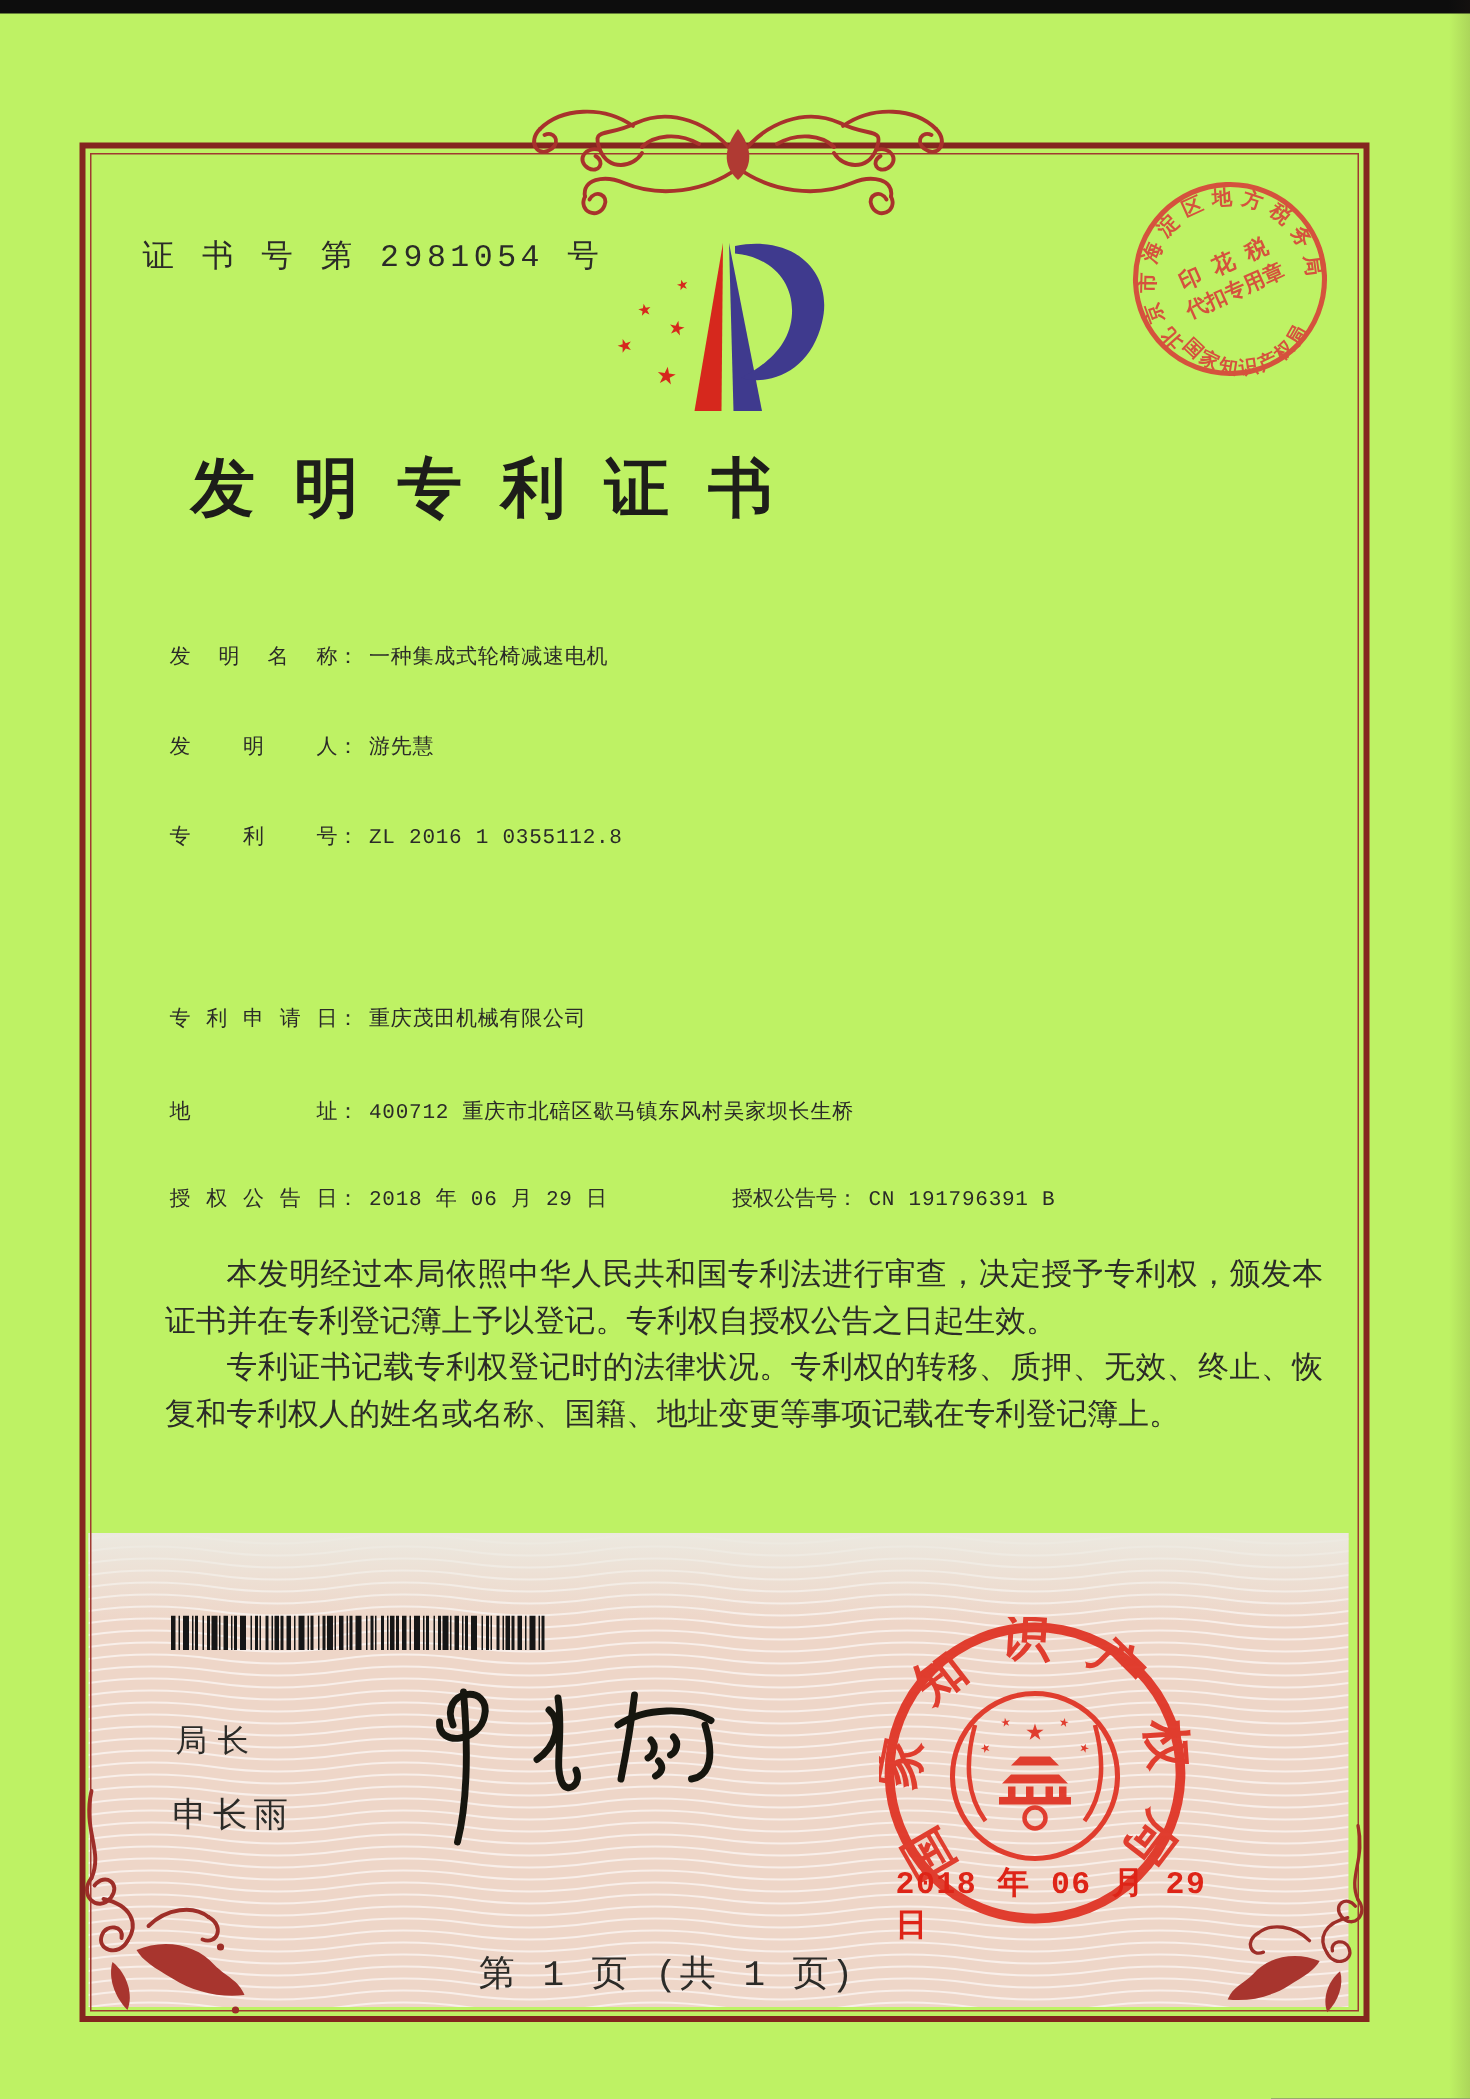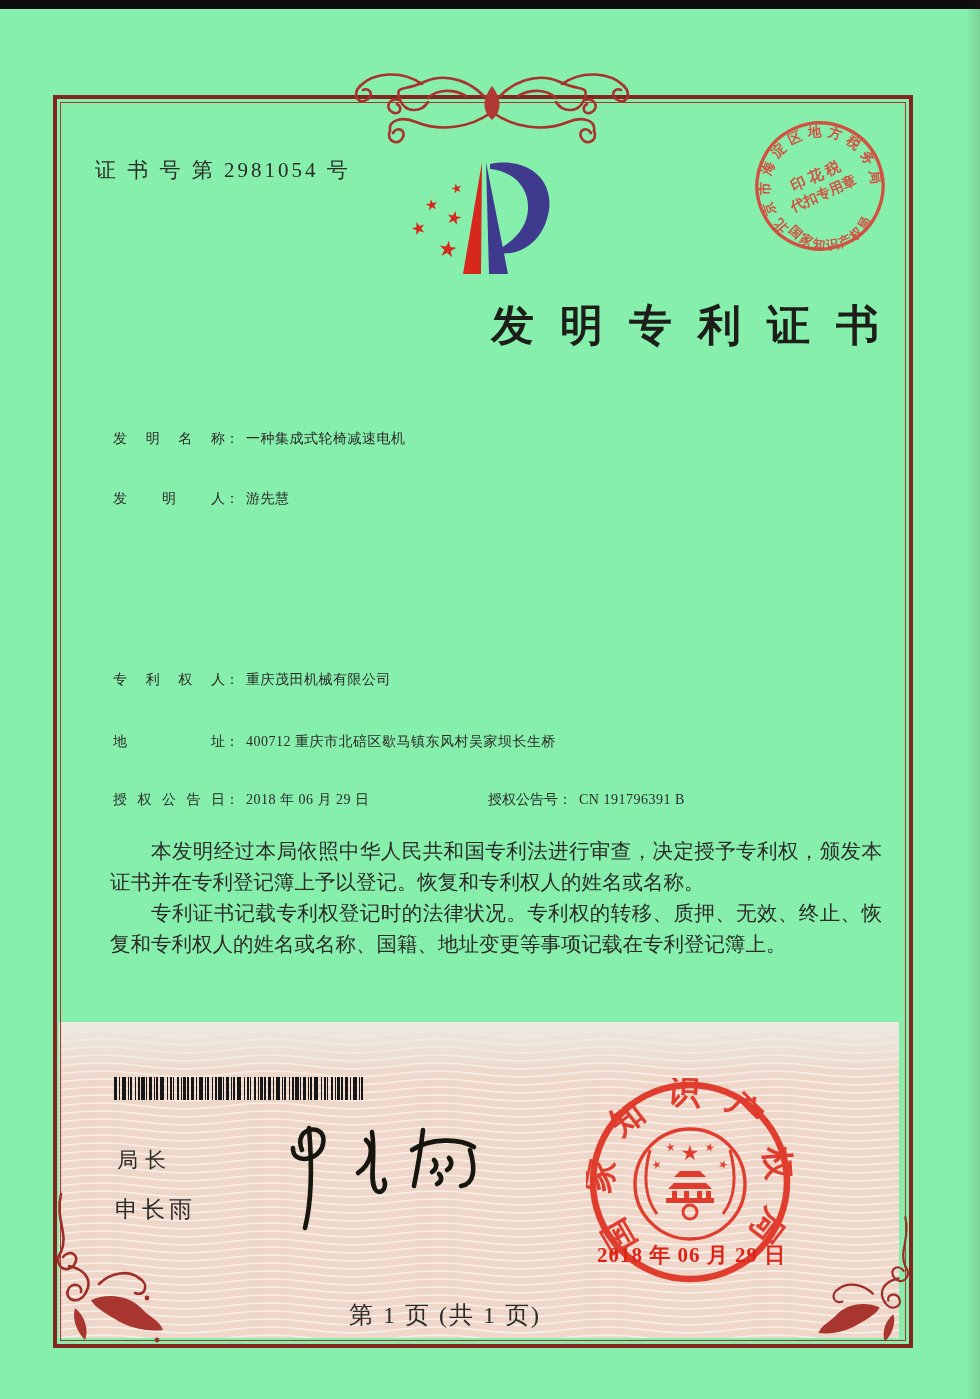--- a/index.html
+++ b/index.html
@@ -1,37 +1,37 @@
 <!DOCTYPE html>
 <html><head>
 <meta charset="utf-8">
 <style>
   html,body{margin:0;padding:0;background:#777;}
   .page{position:relative;width:980px;height:1399px;margin:0 auto;
-    background:#86efac;overflow:hidden;
-    font-family:Liberation Serif, serif;color:#2b2b28;}
+    background:#bef264;overflow:hidden;
+    font-family:Liberation Mono, monospace;color:#2b2b28;}
   .abs{position:absolute;}
   
   .scan-top{left:0;top:0;width:980px;height:9px;background:#0d0d0d;}
   .scan-right{right:0;top:0;bottom:0;width:14px;
     background:linear-gradient(to right,rgba(0,0,0,0),rgba(60,40,30,.14));}
   
   .frame{left:53px;top:95px;width:852px;height:1245px;border:4px solid #84261f;z-index:2;}
   .frame-inner{position:absolute;left:3px;top:3px;right:3px;bottom:3px;border:1.5px solid #a03a31;}
   
   .band{left:59px;top:1022px;width:840px;height:316px;background:#eed6c8;z-index:1;}
   .band:after{content:"";position:absolute;left:0;top:0;right:0;height:60px;
     background:linear-gradient(#ece9e0,rgba(236,233,224,0));}
   .band svg{display:block;width:100%;height:100%;}
   
   .cert-no{left:95px;top:156px;font-size:21px;letter-spacing:3px;z-index:4;}
   .logo{left:405px;top:150px;width:150px;height:138px;z-index:4;}
   .stamp{left:750px;top:116px;width:140px;height:140px;z-index:4;transform:rotate(-24deg);opacity:.92;}
-  .title{left:53px;top:297px;width:852px;text-align:right;font-size:43px;font-weight:700;
-    letter-spacing:26px;text-indent:26px;color:#1d1d1a;z-index:4;}
+  .title{left:53px;top:297px;width:852px;text-align:left;font-size:43px;font-weight:700;
+    letter-spacing:26px;text-indent:26px;color:#1d1d1a;z-index:4;padding-left:48px;}
   
   .frow{left:113px;width:790px;height:30px;font-size:14px;line-height:30px;z-index:4;white-space:nowrap;}
   .flabel{display:inline-block;width:112px;text-align:justify;text-align-last:justify;vertical-align:top;}
   .fcolon{display:inline-block;width:21px;}
   .fvalue{letter-spacing:.5px;}
   .fpair2{position:absolute;left:375px;top:0;white-space:nowrap;}
   
   .bodytext{left:110px;top:836px;width:772px;font-size:20.5px;line-height:31px;
     text-align:justify;z-index:4;}
   .bodytext p{margin:0;text-indent:2em;}
@@ -144,35 +144,38 @@
   </svg>
 
   <div class="abs title">发明专利证书</div>
 
   <div class="abs frow" style="top:424px">
     <span class="flabel">发明名称</span><span class="fcolon">：</span><span class="fvalue">一种集成式轮椅减速电机</span>
   </div>
   <div class="abs frow" style="top:484px">
     <span class="flabel">发明人</span><span class="fcolon">：</span><span class="fvalue">游先慧</span>
   </div>
+  <div class="abs frow" style="top:544px">
+    <span class="flabel">专利号</span><span class="fcolon">：</span><span class="fvalue">ZL 2016 1 0355112.8</span>
+  </div>
   <div class="abs frow" style="top:665px">
-    <span class="flabel">专利权人</span><span class="fcolon">：</span><span class="fvalue">重庆茂田机械有限公司</span>
+    <span class="flabel">专利申请日</span><span class="fcolon">：</span><span class="fvalue">重庆茂田机械有限公司</span>
   </div>
   <div class="abs frow" style="top:727px">
     <span class="flabel">地址</span><span class="fcolon">：</span><span class="fvalue">400712 重庆市北碚区歇马镇东风村吴家坝长生桥</span>
   </div>
   <div class="abs frow" style="top:785px">
     <span class="flabel">授权公告日</span><span class="fcolon">：</span><span class="fvalue">2018 年 06 月 29 日</span>
     <span class="fpair2">
       <span>授权公告号</span><span class="fcolon">：</span><span class="fvalue">CN 191796391 B</span>
     </span>
   </div>
 
   <div class="abs bodytext">
-    <p>本发明经过本局依照中华人民共和国专利法进行审查，决定授予专利权，颁发本证书并在专利登记簿上予以登记。恢复和专利权人的姓名或名称。</p>
+    <p>本发明经过本局依照中华人民共和国专利法进行审查，决定授予专利权，颁发本证书并在专利登记簿上予以登记。专利权自授权公告之日起生效。</p>
     <p>专利证书记载专利权登记时的法律状况。专利权的转移、质押、无效、终止、恢复和专利权人的姓名或名称、国籍、地址变更等事项记载在专利登记簿上。</p>
   </div>
 
   <svg class="abs barcode" viewBox="0 0 252 23" preserveAspectRatio="none">
     <line x1="0" y1="11.5" x2="252" y2="11.5" stroke="#161616" stroke-width="23" stroke-dasharray="3 2 1 2 4 2 1 1 2 3 1 2 2 1 4 1 1 2 3 2 1 1 2 2 4 3 1 2 2 1 1 3 2 2 1 1 3 1 2 2"></line>
   </svg>
 
   <div class="abs signer-title">局长</div>
   <div class="abs signer-name">申长雨</div>
 

